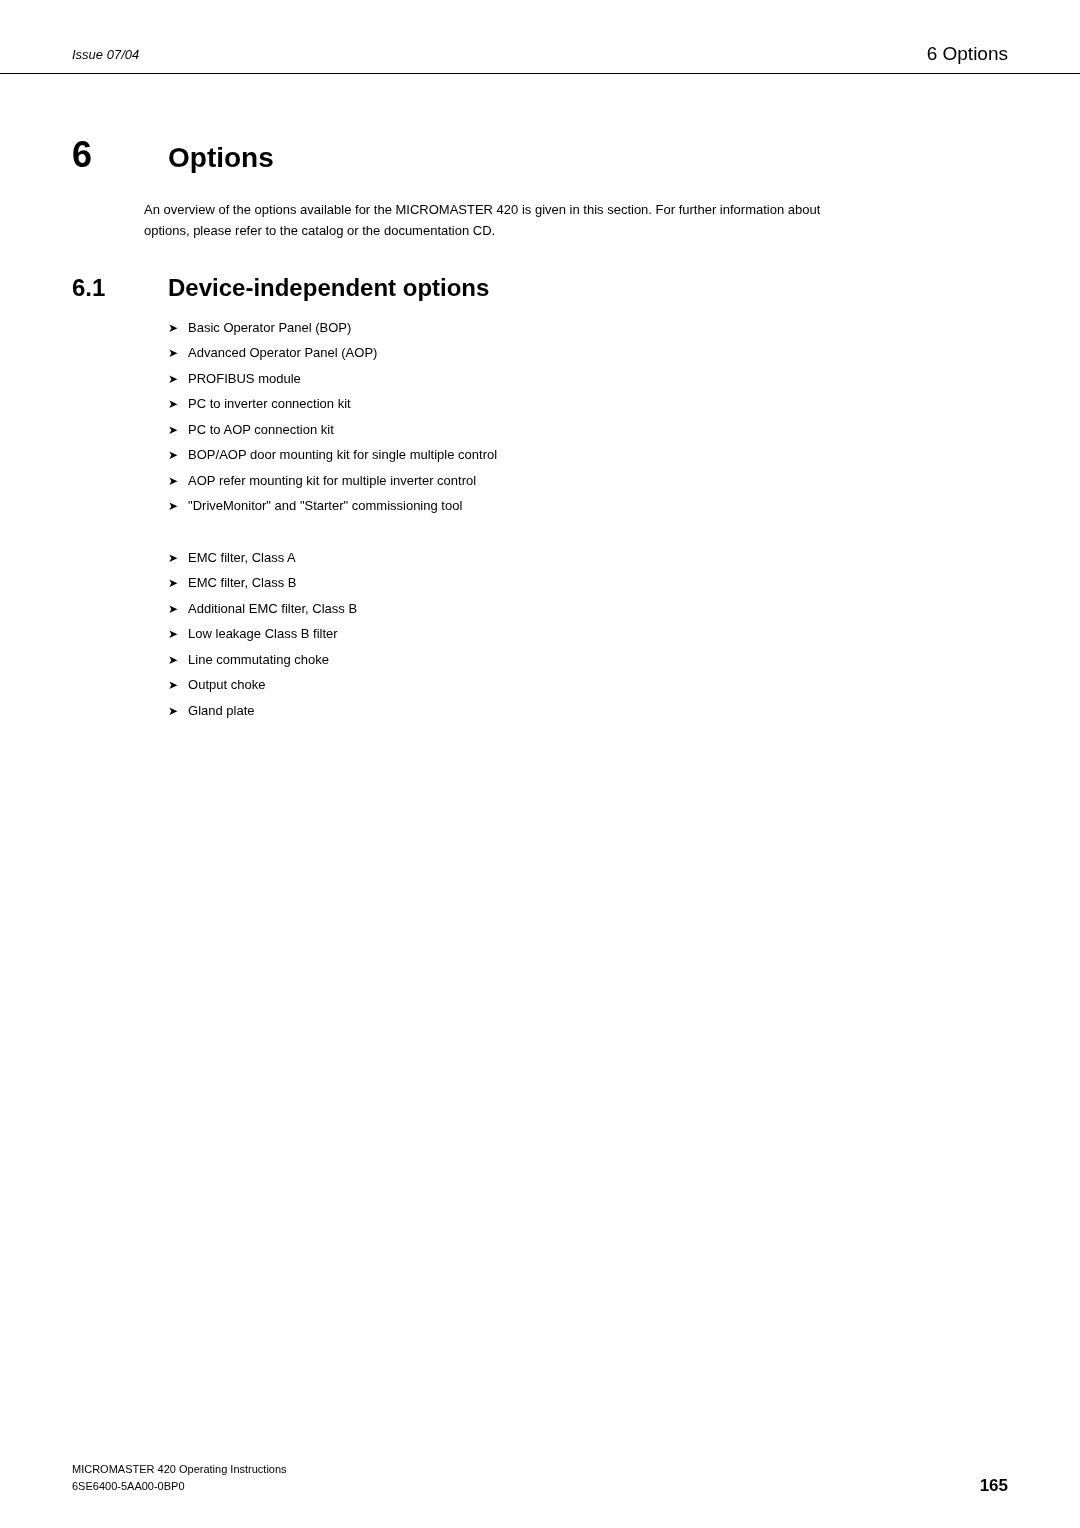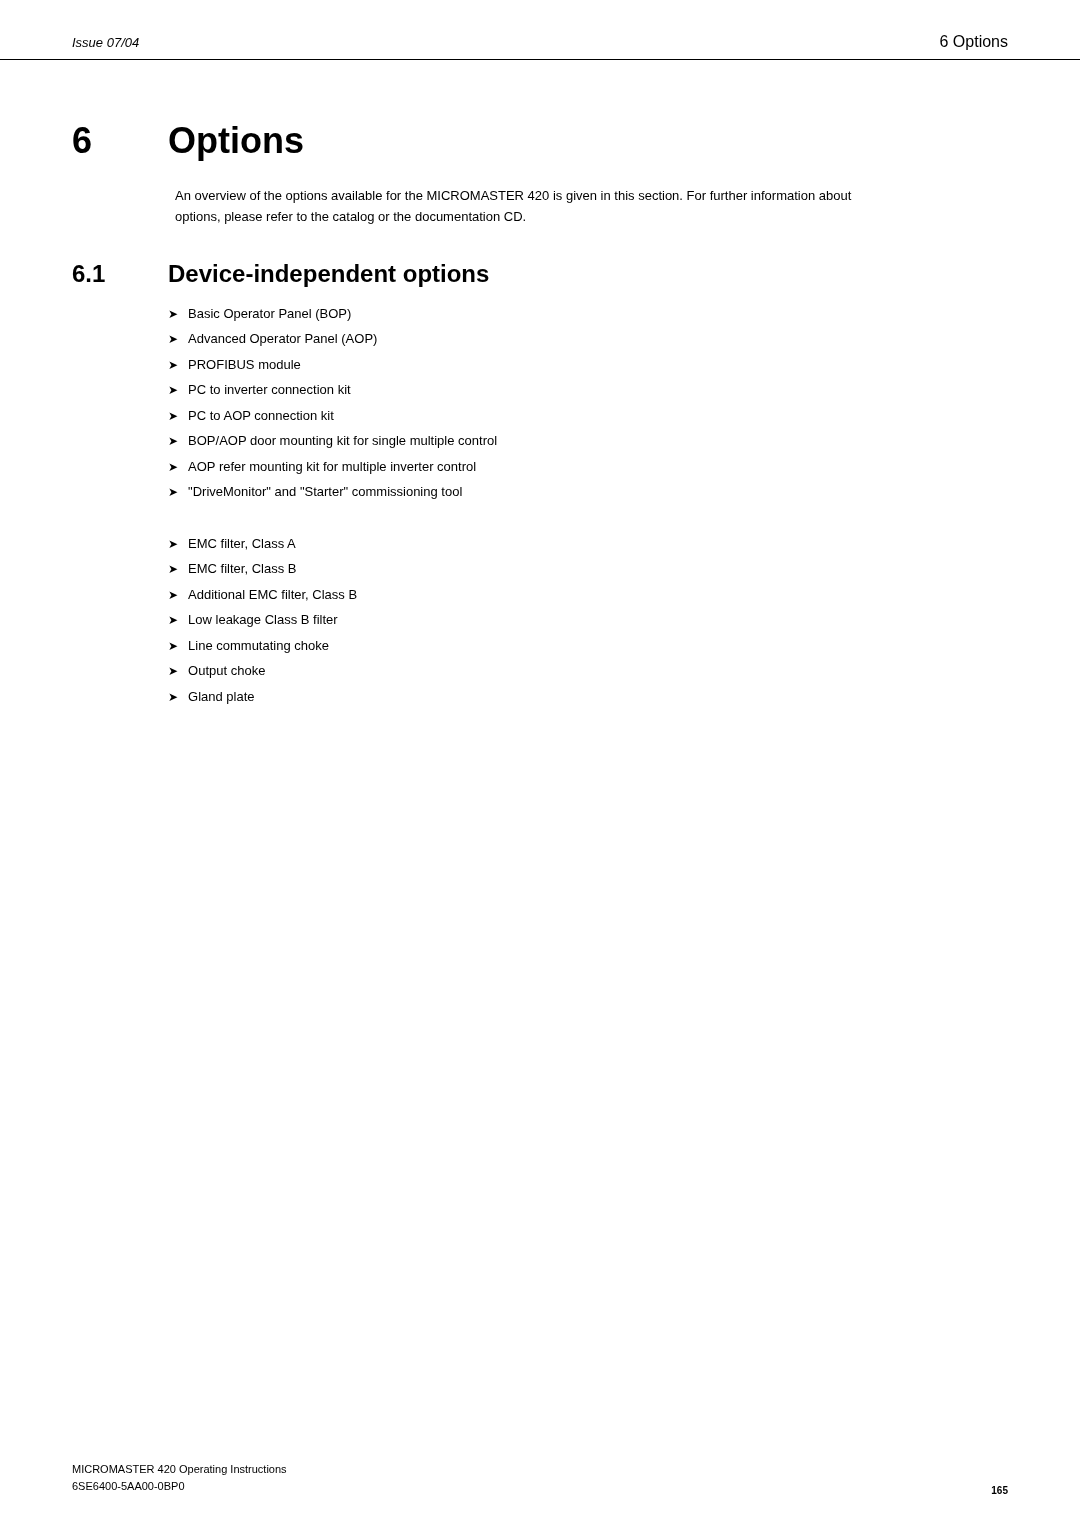--- a/index.html
+++ b/index.html
@@ -23,32 +23,32 @@
       background: #ffffff;
       padding: 0;
       position: relative;
     }
 
     
     .page-header {
       display: flex;
       justify-content: space-between;
       align-items: center;
-      padding: 33px 72px 8px 72px;
+      padding: 43px 72px 8px 72px;
       border-bottom: 1px solid #000000;
       margin-bottom: 0;
     }
 
     .header-left {
       font-style: italic;
       font-size: 13px;
     }
 
     .header-right {
-      font-size: 16px;
+      font-size: 19px;
     }
 
     
     .page-content {
       padding: 60px 72px 80px 72px;
     }
 
     
     .chapter-heading {
       display: flex;
@@ -57,27 +57,27 @@
     }
 
     .chapter-number {
       font-size: 36px;
       font-weight: bold;
       margin-right: 36px;
       min-width: 60px;
     }
 
     .chapter-title {
-      font-size: 36px;
+      font-size: 28px;
       font-weight: bold;
     }
 
     
     .intro-text {
-      margin-left: 103px;
+      margin-left: 72px;
       margin-bottom: 32px;
       font-size: 13px;
       line-height: 1.6;
       max-width: 720px;
     }
 
     
     .section-heading {
       display: flex;
       align-items: baseline;
@@ -128,21 +128,21 @@
       align-items: flex-end;
     }
 
     .footer-left {
       font-size: 11px;
       line-height: 1.6;
       margin-top: 46px;
     }
 
     .footer-right {
-      font-size: 10px;
+      font-size: 17px;
       font-weight: bold;
     }
   </style>
 </head>
 <body>
 
 <div class="page">
 
   <div class="page-header">
     <span class="header-left">Issue 07/04</span>

